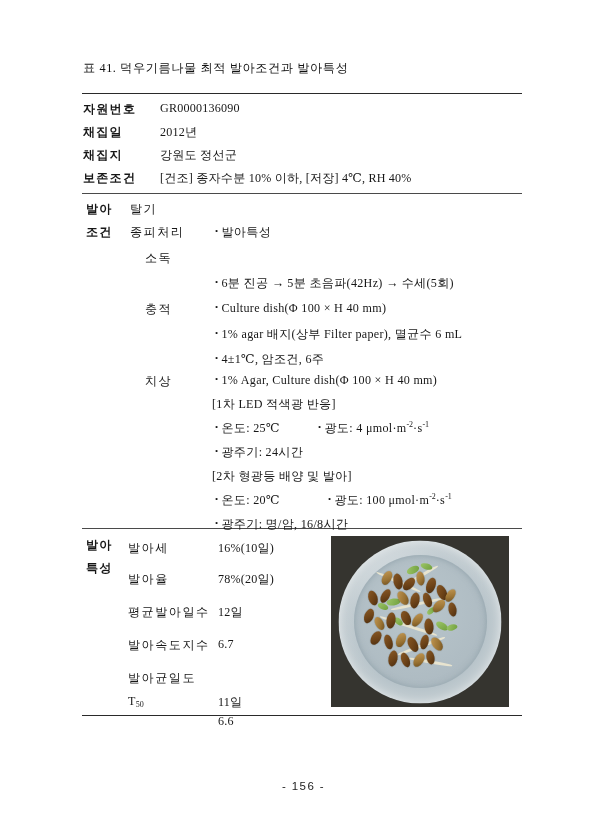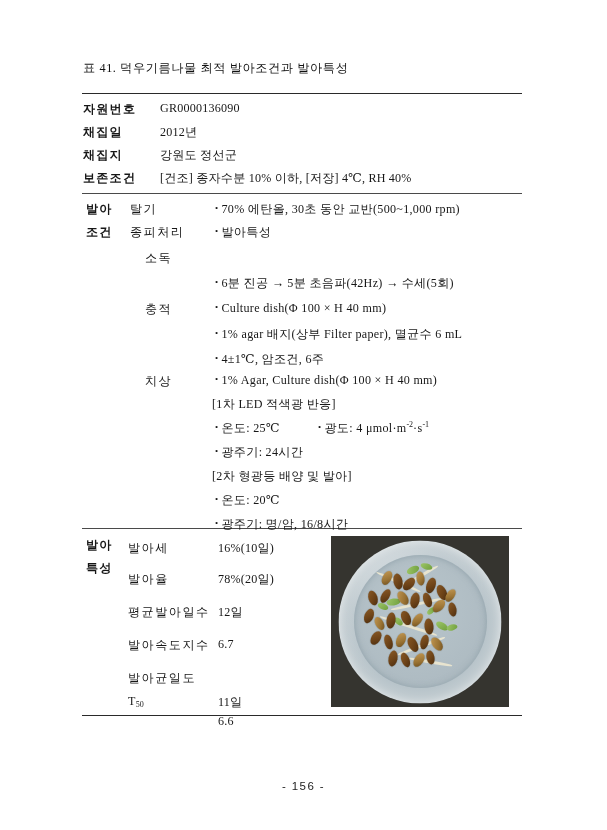--- a/index.html
+++ b/index.html
@@ -157,21 +157,20 @@
   <div class="cell lbl-bold" style="left:83px; top:147px;">채집지</div>
   <div class="cell val" style="left:160px; top:147px;">강원도 정선군</div>
 
   <div class="cell lbl-bold" style="left:83px; top:170px;">보존조건</div>
   <div class="cell val" style="left:160px; top:170px;">[건조] 종자수분 10% 이하, [저장] 4℃, RH 40%</div>
 
   <div class="cell lbl-bold" style="left:86px; top:201px;">발아</div>
   <div class="cell lbl-bold" style="left:86px; top:224px;">조건</div>
 
   <div class="cell sub-lbl" style="left:130px; top:201px;text-align:right;">탈기</div>
-  <div class="cell bullet" style="left:215px; top:201px;">70% 에탄올, 30초 동안 교반(500~1,000 rpm)</div>
 
   <div class="cell sub-lbl" style="left:130px; top:224px;">종피처리</div>
   <div class="cell bullet" style="left:215px; top:224px;">발아특성</div>
 
   <div class="cell sub-lbl" style="left:145px; top:250px;">소독</div>
   <div class="cell bullet" style="left:215px; top:275px;">6분 진공 → 5분 초음파(42Hz) → 수세(5회)</div>
 
   <div class="cell sub-lbl" style="left:145px; top:301px;text-align:right;">충적</div>
   <div class="cell bullet" style="left:215px; top:301px;">Culture dish(Φ 100 × H 40 mm)</div>
   <div class="cell bullet" style="left:215px; top:326px;">1% agar 배지(상부 Filter paper), 멸균수 6 mL</div>
@@ -180,20 +179,21 @@
   <div class="cell sub-lbl" style="left:145px; top:373px;">치상</div>
   <div class="cell bullet" style="left:215px; top:373px;">1% Agar, Culture dish(Φ 100 × H 40 mm)</div>
 
   <div class="cell" style="left:212px; top:396px;">[1차 LED 적색광 반응]</div>
   <div class="cell bullet" style="left:215px; top:420px;">온도: 25℃</div>
   <div class="cell bullet" style="left:318px; top:420px;"><span>광도: 4 μmol·m</span><sup>-2</sup><span>·s</span><sup>-1</sup></div>
   <div class="cell bullet" style="left:215px; top:444px;">광주기: 24시간</div>
 
   <div class="cell" style="left:212px; top:468px;">[2차 형광등 배양 및 발아]</div>
   <div class="cell bullet" style="left:215px; top:492px;">온도: 20℃</div>
+  <div class="cell bullet" style="left:328px; top:492px;"><span>광도: 100 μmol·m</span><sup>-2</sup><span>·s</span><sup>-1</sup></div>
   <div class="cell bullet" style="left:215px; top:516px;">광주기: 명/암, 16/8시간</div>
 
   <div class="cell lbl-bold" style="left:86px; top:537px;">발아</div>
   <div class="cell lbl-bold" style="left:86px; top:560px;">특성</div>
 
   <div class="cell sub-lbl" style="left:128px; top:540px;">발아세</div>
   <div class="cell val" style="left:218px; top:540px;">16%(10일)</div>
 
   <div class="cell sub-lbl" style="left:128px; top:571px;">발아율</div>
   <div class="cell val" style="left:218px; top:571px;">78%(20일)</div>

